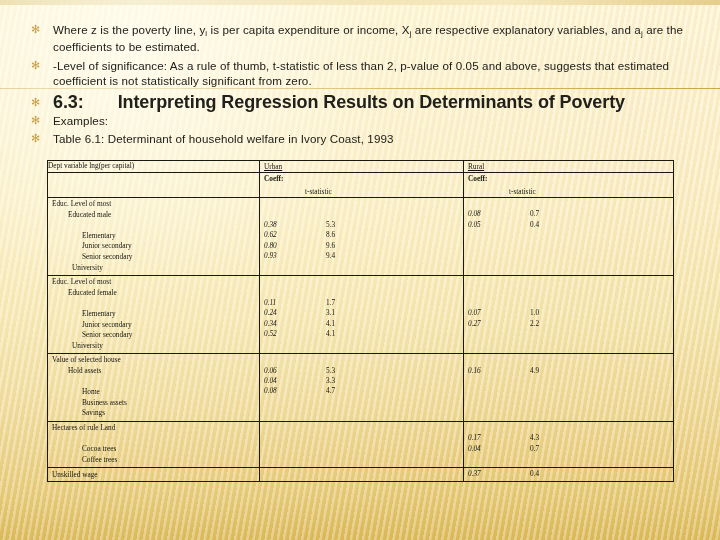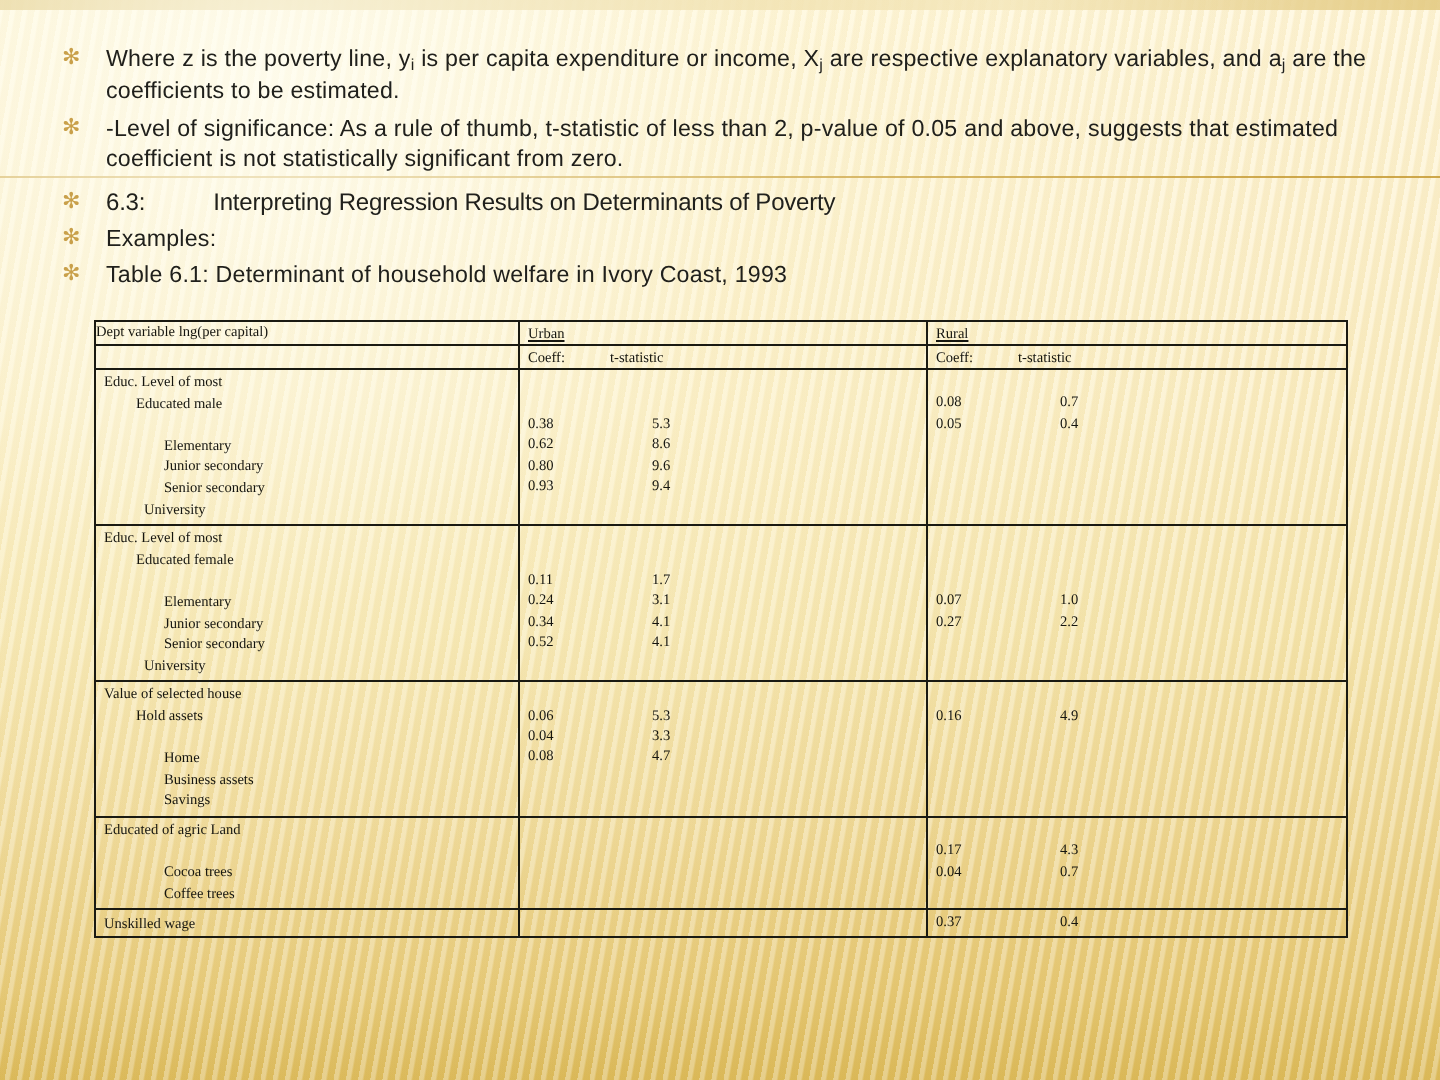--- a/index.html
+++ b/index.html
@@ -104,22 +104,22 @@
     line-height: 15.4px;
     letter-spacing: 0.01em;
   }
   .bullet-text sub {
     font-size: 8px;
     vertical-align: baseline;
     position: relative;
     top: 2px;
   }
   .b-heading {
-    font-weight: normal;
-    font-size: 12px;
+    font-weight: bold;
+    font-size: 18px;
     letter-spacing: -0.1px;
   }
   .b-heading .tab { display:inline-block; width: 34px; }
   .row-significance { margin-top: 3px; }
   .row-heading { margin-top: 6px; }
   .row-examples { margin-top: 3px; }
   .row-tablecap { margin-top: 3px; }
 
   
   .tbl-wrap {
@@ -153,27 +153,27 @@
   .col-r { width: 210px; }
 
   .grp-title { text-align: center; }
   .grp-title u { text-decoration: underline; text-align: center; }
 
   .subhead { height: 11px; }
   .subhead .sh-inner {
     display: flex;
     padding: 1px 0 1px 4px;
   }
-  .sh-coeff { width: 41px; }
-  .sh-tstat { width: 74px; }
+  .sh-coeff { width: 41px; font-weight: bold; }
+  .sh-tstat { width: 74px; margin-top: 13px; }
 
   
   .numstack { padding: 1px 0 1px 4px; }
   .numrow { display: flex; height: 10.4px; line-height: 10.4px; }
-  .numrow .c { width: 62px; }
+  .numrow .c { width: 62px; font-style: italic; }
   .numrow .t { width: 90px; }
 
   .labelstack { padding: 1px 3px 2px 4px; line-height: 10.6px; }
   .lbl-0 { padding-left: 0px; }
   .lbl-1 { padding-left: 16px; }
   .lbl-2 { padding-left: 30px; }
   .lbl-3 { padding-left: 20px; }
   .lbl-blank { height: 10.6px; }
 
   .oneline { line-height: 11px; padding: 1px 3px 1px 4px; }
@@ -469,21 +469,21 @@
                 <div class="numrow">
                   <span class="c">&nbsp;</span>
                   <span class="t">&nbsp;</span>
                 </div>
               </div>
             </td>
           </tr>
           <tr>
             <td>
               <div class="labelstack">
-                <div class="lbl-0">Educated of agric Land</div>
+                <div class="lbl-0">Hectares of rule Land</div>
                 <div class="lbl-0 lbl-blank">&nbsp;</div>
                 <div class="lbl-2">Cocoa trees</div>
                 <div class="lbl-2">Coffee trees</div>
               </div>
             </td>
             <td>
               <div class="numstack">
                 <div class="numrow">
                   <span class="c">&nbsp;</span>
                   <span class="t">&nbsp;</span>

